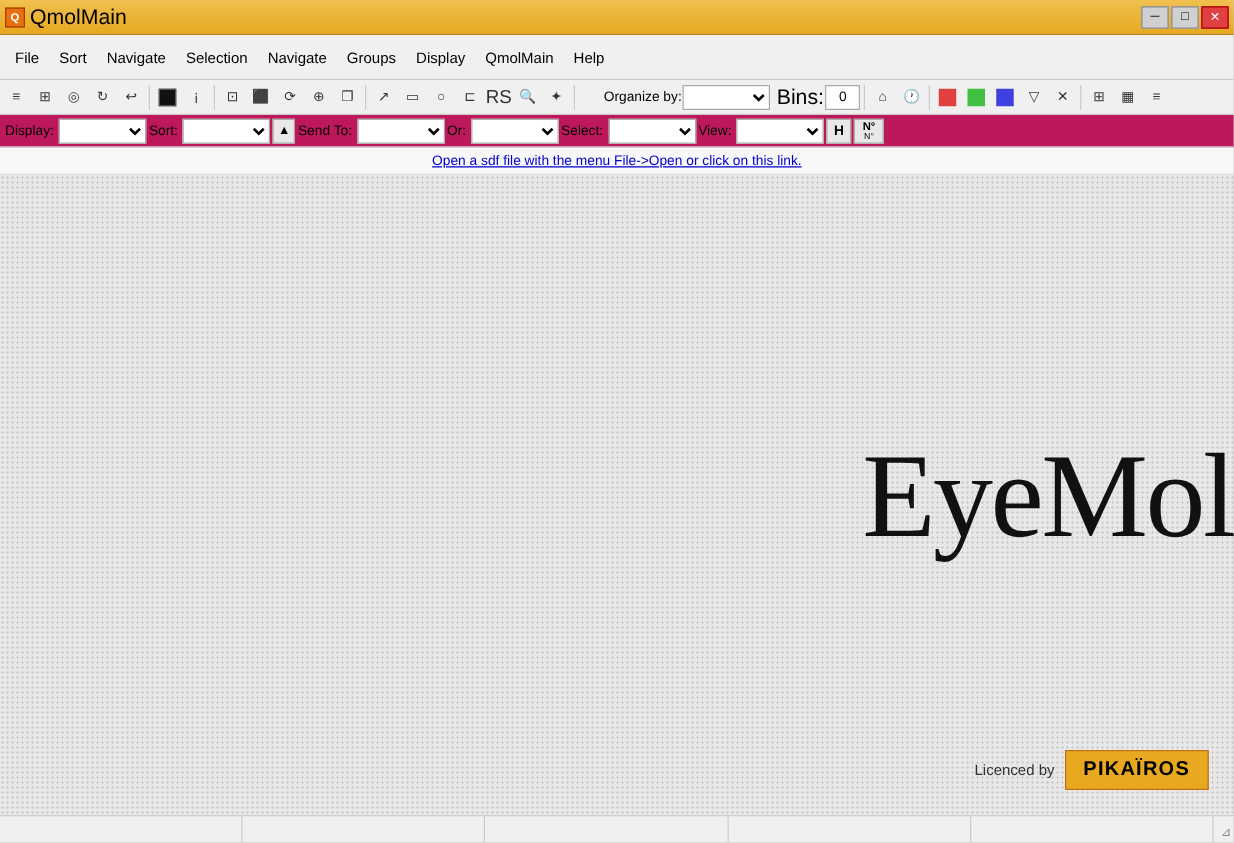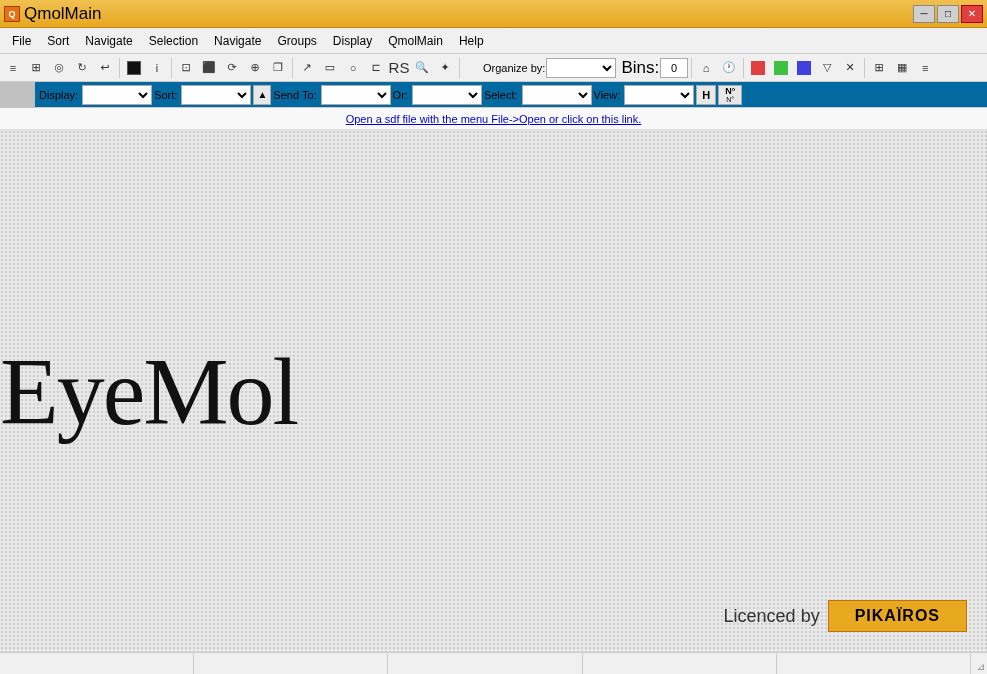--- a/index.html
+++ b/index.html
@@ -62,21 +62,21 @@
       font-size: 10px;
       color: #000;
     }
     .win-btn.close { background: #e04040; color: white; border-color: #a00; }
     .win-btn.minimize { background: #d0d0d0; }
     .win-btn.maximize { background: #d0d0d0; }
 
     
     #menu-bar {
       background: #f0f0f0;
-      height: 26px;
+      height: 36px;
       display: flex;
       align-items: center;
       border-bottom: 1px solid #ccc;
       padding: 0 4px;
     }
     .menu-item {
       padding: 2px 8px;
       cursor: pointer;
       font-size: 12px;
       color: #000;
@@ -130,28 +130,27 @@
     .bins-input {
       width: 28px;
       height: 20px;
       font-size: 11px;
       border: 1px solid #aaa;
       text-align: center;
     }
 
     
     #toolbar2 {
-      background: #0369a1;
+      background: #be185d;
       height: 26px;
       display: flex;
       align-items: center;
       border-bottom: 1px solid #ccc;
       padding: 0 4px;
       gap: 2px;
-      margin-left: 35px;
     }
     .tb2-label {
       font-size: 11px;
       margin-right: 2px;
     }
     .tb2-combo {
       height: 20px;
       font-size: 11px;
       border: 1px solid #aaa;
       background: white;
@@ -213,21 +212,21 @@
 
     
     #main-content {
       flex: 1;
       background: #e8e8e8;
       background-image: 
         radial-gradient(circle, #ccc 1px, transparent 1px);
       background-size: 4px 4px;
       display: flex;
       align-items: center;
-      justify-content: flex-start;
+      justify-content: flex-end;
       position: relative;
     }
 
     #eyemol-text {
       font-size: 96px;
       font-family: 'Brush Script MT', 'Comic Sans MS', cursive;
       color: #111;
       font-weight: normal;
       letter-spacing: -2px;
     }
@@ -235,26 +234,26 @@
     
     #license-badge {
       position: absolute;
       bottom: 20px;
       right: 20px;
       display: flex;
       align-items: center;
       gap: 8px;
     }
     #licensed-by-text {
-      font-size: 18px;
+      font-size: 12px;
       color: #333;
     }
     #pikairos-badge {
       background: #e8a820;
-      padding: 6px 26px;
+      padding: 6px 14px;
       font-size: 16px;
       font-weight: bold;
       color: #000;
       letter-spacing: 1px;
       border: 1px solid #c07010;
     }
 
     
     #status-bar {
       height: 22px;

